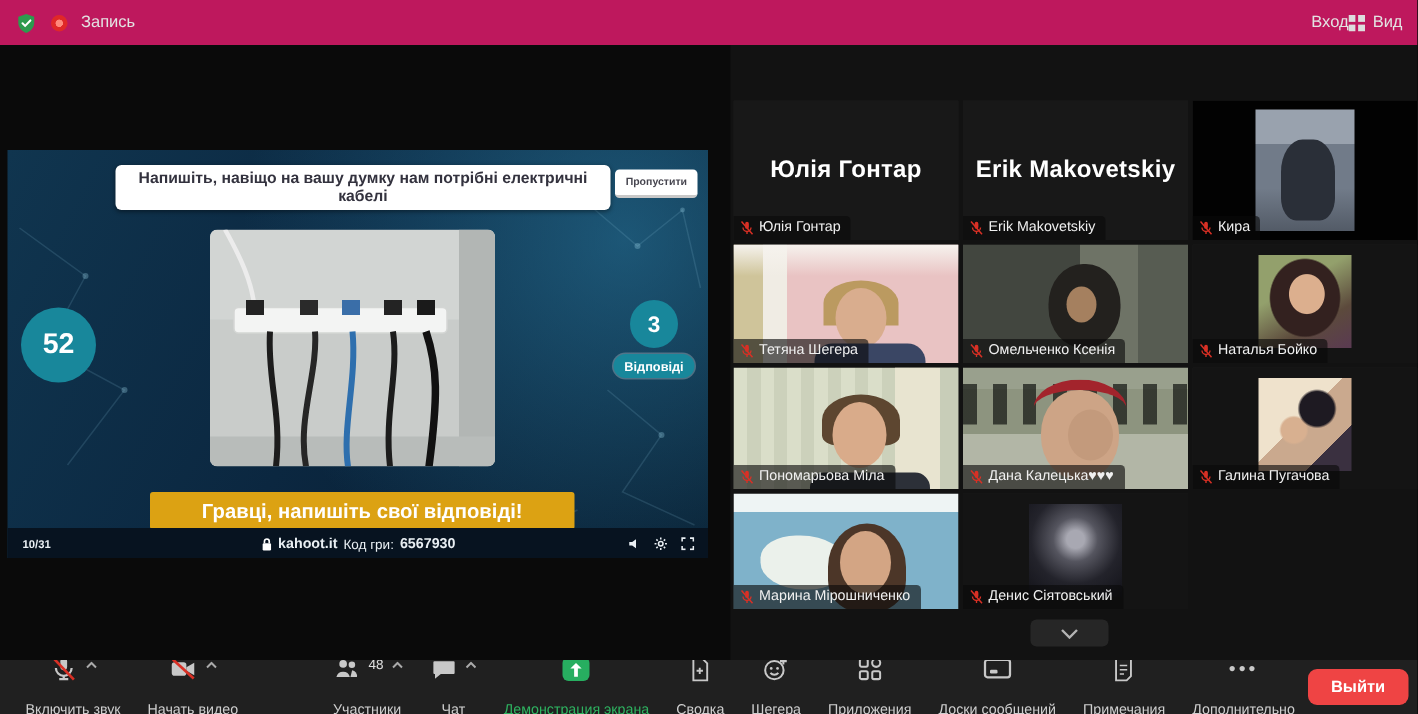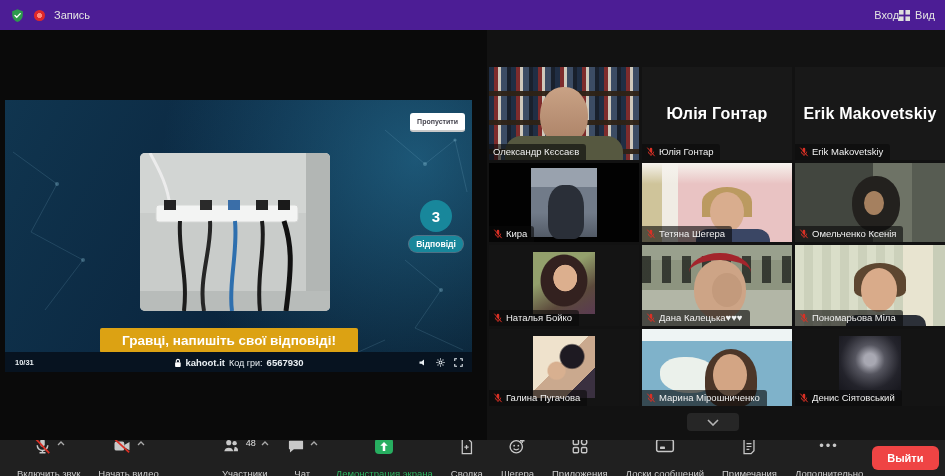--- a/index.html
+++ b/index.html
@@ -1,21 +1,21 @@
 <!DOCTYPE html>
 <html><head>
 <meta charset="utf-8">
 <style>
   html,body{margin:0;padding:0;background:#000;}
   body{width:945px;height:476px;overflow:hidden;font-family:"Liberation Sans",sans-serif;
        -webkit-font-smoothing:antialiased;position:relative;}
   .app{width:945px;height:476px;background:#121212;display:flex;flex-direction:column;}
 
   
-  .topbar{height:30px;background:#4c1d95;display:flex;align-items:center;padding:0 10px;flex:none;}
+  .topbar{height:30px;background:#be185d;display:flex;align-items:center;padding:0 10px;flex:none;}
   .tb-left{display:flex;align-items:center;gap:9px;}
   .tb-right{margin-left:auto;display:flex;align-items:center;gap:0;}
   .tb-text{font-size:11px;color:#e3e3e3;}
   .rec-dot{width:11px;height:11px;border-radius:50%;
     background:radial-gradient(circle,#ff887c 0 30%,#e02828 34%);display:inline-block;}
   .viewchip{display:flex;align-items:center;gap:5px;}
 
   
   .main{position:relative;height:410px;flex:none;background:#121212;}
   .share{position:absolute;left:0;top:0;width:487px;height:410px;background:#0a0a0a;}
@@ -32,21 +32,21 @@
     border-radius:3px;font-size:7px;font-weight:bold;color:#46454f;padding:5px 7px;cursor:pointer;
     font-family:"Liberation Sans",sans-serif;}
   .timer{position:absolute;left:9px;top:105px;width:50px;height:50px;border-radius:50%;background:#18879b;
     display:flex;align-items:center;justify-content:center;color:#fff;font-size:19px;font-weight:bold;}
   .kphoto{position:absolute;left:135px;top:53px;width:190px;height:158px;border-radius:5px;overflow:hidden;}
   .answers{position:absolute;right:8px;top:100px;width:56px;display:flex;flex-direction:column;align-items:center;gap:4px;}
   .acircle{width:32px;height:32px;border-radius:50%;background:#18879b;display:flex;align-items:center;
     justify-content:center;color:#fff;font-size:15px;font-weight:bold;}
   .abadge{background:#18879b;color:#fff;font-size:8.5px;font-weight:bold;padding:3px 7px;border-radius:10px;
     box-shadow:0 0 0 1px rgba(255,255,255,.25);white-space:nowrap;}
-  .kbanner{position:absolute;left:95px;top:228px;width:258px;height:25px;background:#dca213;border-radius:2px;
+  .kbanner{position:absolute;left:95px;top:228px;width:283px;height:25px;background:#dca213;border-radius:2px;
     display:flex;align-items:center;justify-content:center;color:#fff;font-size:13.5px;font-weight:bold;}
   .kfooter{position:absolute;left:0;right:0;bottom:0;height:20px;background:#071320;display:flex;
     align-items:center;color:#e9eff3;}
   .kprogress{font-size:7.5px;font-weight:bold;margin-left:10px;}
   .kcenter{position:absolute;left:50%;transform:translateX(-50%);display:flex;align-items:flex-end;gap:4px;
     font-size:9px;}
   .kcenter .b{font-weight:bold;font-size:9.5px;}
   .kicons{margin-left:auto;display:flex;align-items:center;gap:9px;margin-right:9px;}
 
   
@@ -187,21 +187,23 @@
           <g fill="rgba(160,215,235,0.3)">
             <circle cx="52" cy="84" r="2"></circle>
               <circle cx="78" cy="160" r="2"></circle>
               <circle cx="420" cy="64" r="2"></circle>
             <circle cx="436" cy="190" r="2"></circle>
               <circle cx="340" cy="258" r="2"></circle>
               <circle cx="450" cy="40" r="1.6"></circle>
           </g>
         </svg>
 
+        <div class="qbar">Напишіть, навіщо на вашу думку нам потрібні електричні кабелі</div>
         <button class="skipbtn">Пропустити</button>
+        <div class="timer">52</div>
 
         <div class="kphoto">
           <svg width="190" height="158" viewBox="0 0 190 158">
             <rect width="190" height="158" fill="#c9ccca"></rect>
             <rect x="0" y="0" width="190" height="60" fill="#d2d5d3"></rect>
             <rect x="166" y="0" width="24" height="158" fill="#b2b6b4"></rect>
             <rect x="0" y="138" width="190" height="20" fill="#b8bcba"></rect>
             <path d="M30 54 C 28 34, 20 18, 10 0" stroke="#ececec" stroke-width="3" fill="none"></path>
             <rect x="16" y="52" width="142" height="17" rx="3" fill="#f3f4f3" stroke="#d4d6d4"></rect>
             <rect x="24" y="47" width="12" height="10" fill="#232323"></rect>
@@ -263,28 +265,20 @@
                   <path d="M1 4V1h3M8 1h3v3M11 8v3H8M4 11H1V8" stroke="#e9eff3" stroke-width="1.4" fill="none"></path>
                 </svg>
             </span>
           </span>
         </div>
       </div>
     </div>
 
     <div class="gallery">
 
-      <div class="tile active">
-        <div class="fill v-speaker"></div>
-        <div class="sp-face"></div>
-        <div class="sp-body"></div>
-        <div class="plabel">
-            <span>Олександр Кєссаєв</span>
-          </div>
-      </div>
 
       <div class="tile">
         <div class="fill v-name"></div>
         <div class="bigname">Юлія Гонтар</div>
         <div class="plabel">
           <span style="display:inline-flex;">
               <svg width="10" height="10" viewBox="0 0 12 12">
                 <rect x="4.5" y="1" width="3" height="5.6" rx="1.5" fill="#d93025"></rect>
                 <path d="M2.8 5.6a3.2 3.2 0 0 0 6.4 0" stroke="#d93025" fill="none" stroke-width="1.1"></path>
                 <line x1="6" y1="9" x2="6" y2="10.8" stroke="#d93025" stroke-width="1.1"></line>
@@ -374,53 +368,53 @@
                 <path d="M2.8 5.6a3.2 3.2 0 0 0 6.4 0" stroke="#d93025" fill="none" stroke-width="1.1"></path>
                 <line x1="6" y1="9" x2="6" y2="10.8" stroke="#d93025" stroke-width="1.1"></line>
                 <line x1="1.6" y1="0.8" x2="10.4" y2="11" stroke="#d93025" stroke-width="1.2"></line>
               </svg>
             </span>
           <span>Наталья Бойко</span>
         </div>
       </div>
 
       <div class="tile">
+        <div class="fill v-mila"></div>
+        <div class="mila-hair"></div>
+        <div class="mila-head"></div>
+        <div class="mila-body"></div>
+        <div class="plabel">
+          <span style="display:inline-flex;">
+              <svg width="10" height="10" viewBox="0 0 12 12">
+                <rect x="4.5" y="1" width="3" height="5.6" rx="1.5" fill="#d93025"></rect>
+                <path d="M2.8 5.6a3.2 3.2 0 0 0 6.4 0" stroke="#d93025" fill="none" stroke-width="1.1"></path>
+                <line x1="6" y1="9" x2="6" y2="10.8" stroke="#d93025" stroke-width="1.1"></line>
+                <line x1="1.6" y1="0.8" x2="10.4" y2="11" stroke="#d93025" stroke-width="1.2"></line>
+              </svg>
+            </span>
+          <span>Пономарьова Міла</span>
+        </div>
+      </div>
+
+      <div class="tile">
         <div class="fill v-dana"></div>
         <div class="dana-crowd"></div>
         <div class="dana-head"></div>
         <div class="dana-phones"></div>
         <div class="dana-hand"></div>
         <div class="plabel">
           <span style="display:inline-flex;">
               <svg width="10" height="10" viewBox="0 0 12 12">
                 <rect x="4.5" y="1" width="3" height="5.6" rx="1.5" fill="#d93025"></rect>
                 <path d="M2.8 5.6a3.2 3.2 0 0 0 6.4 0" stroke="#d93025" fill="none" stroke-width="1.1"></path>
                 <line x1="6" y1="9" x2="6" y2="10.8" stroke="#d93025" stroke-width="1.1"></line>
                 <line x1="1.6" y1="0.8" x2="10.4" y2="11" stroke="#d93025" stroke-width="1.2"></line>
               </svg>
             </span>
           <span>Дана Калецька♥♥♥</span>
-        </div>
-      </div>
-
-      <div class="tile">
-        <div class="fill v-mila"></div>
-        <div class="mila-hair"></div>
-        <div class="mila-head"></div>
-        <div class="mila-body"></div>
-        <div class="plabel">
-          <span style="display:inline-flex;">
-              <svg width="10" height="10" viewBox="0 0 12 12">
-                <rect x="4.5" y="1" width="3" height="5.6" rx="1.5" fill="#d93025"></rect>
-                <path d="M2.8 5.6a3.2 3.2 0 0 0 6.4 0" stroke="#d93025" fill="none" stroke-width="1.1"></path>
-                <line x1="6" y1="9" x2="6" y2="10.8" stroke="#d93025" stroke-width="1.1"></line>
-                <line x1="1.6" y1="0.8" x2="10.4" y2="11" stroke="#d93025" stroke-width="1.2"></line>
-              </svg>
-            </span>
-          <span>Пономарьова Міла</span>
         </div>
       </div>
 
       <div class="tile">
         <div class="fill v-dark"></div>
         <div class="ava ava-galina"></div>
         <div class="plabel">
           <span style="display:inline-flex;">
               <svg width="10" height="10" viewBox="0 0 12 12">
                 <rect x="4.5" y="1" width="3" height="5.6" rx="1.5" fill="#d93025"></rect>

